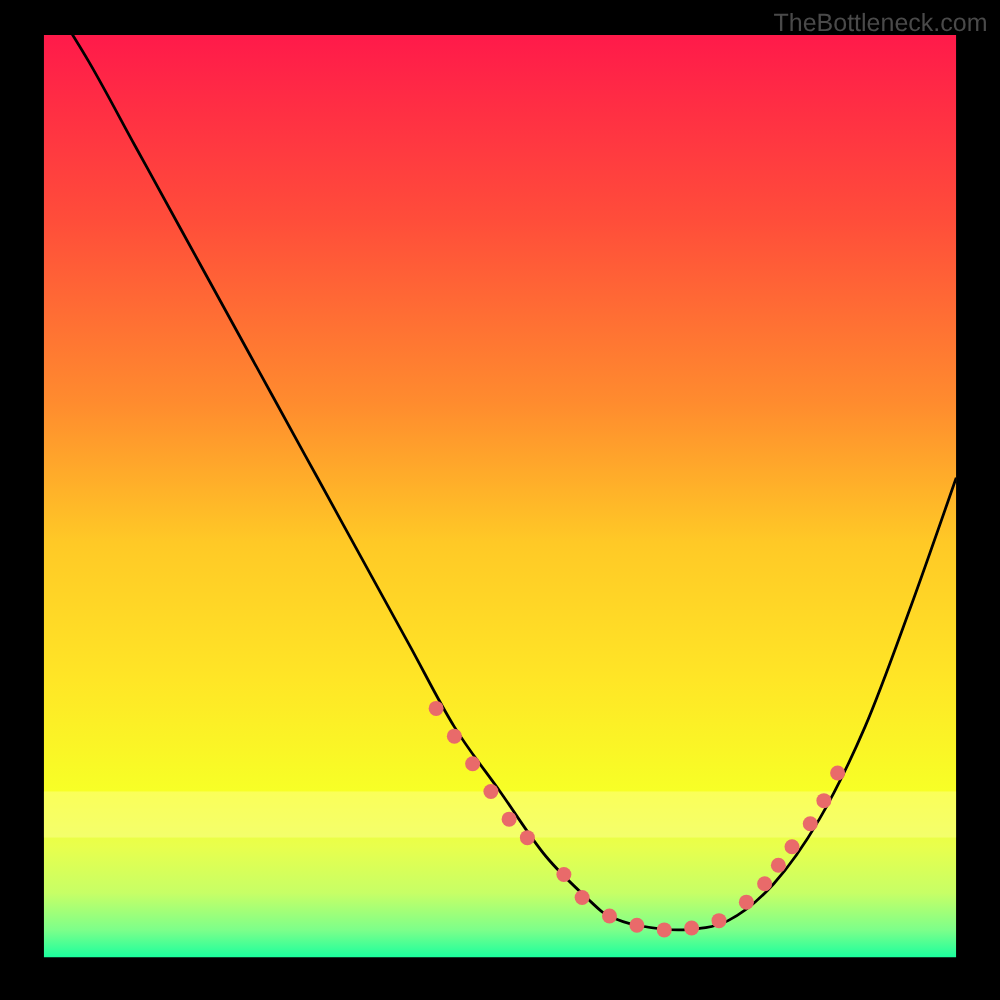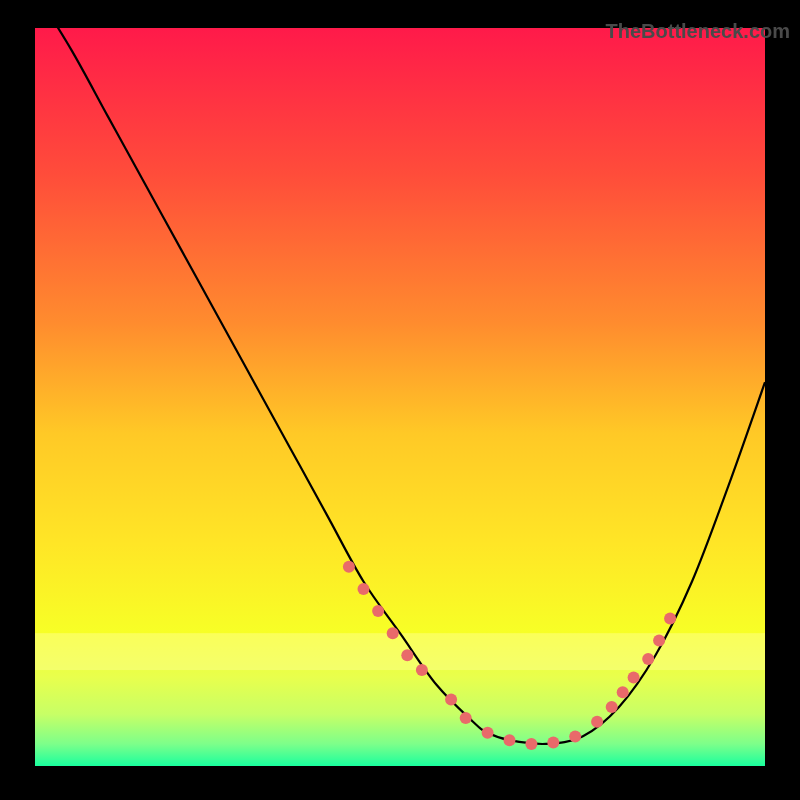--- a/index.html
+++ b/index.html
@@ -12,25 +12,25 @@
     font-family: Arial, sans-serif;
   }
   .container {
     position: relative;
     width: 800px;
     height: 800px;
     background: #000;
   }
   .watermark {
     position: absolute;
-    top: 20px;
+    top: 8px;
     right: 10px;
     color: #4a4a4a;
     font-size: 20px;
-    font-weight: bold;
+    font-weight: normal;
     z-index: 10;
   }
   .plot-area {
     position: absolute;
     left: 35px;
     top: 28px;
     width: 730px;
     height: 738px;
   }
   svg {

